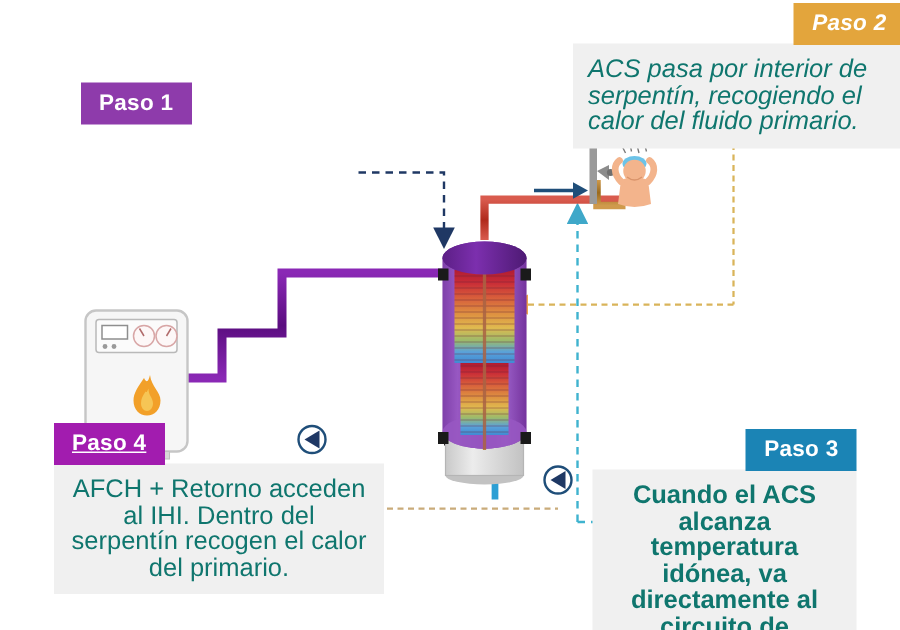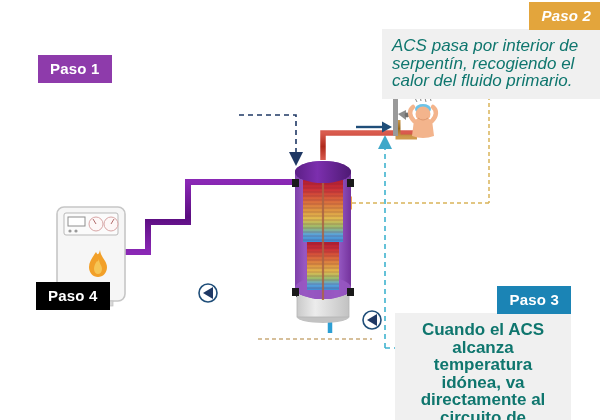--- a/index.html
+++ b/index.html
@@ -31,39 +31,39 @@
     color:#0f766e;
     font-size:17px;
     line-height:17.5px;
     padding:8px 10px 9px 10px;
     text-align:center;
     position:relative;
     z-index:2;
   }
 
   
-  #callout-1{left:38px;top:55px;width:210px;}
+  #callout-1{left:54px;top:55px;width:210px;}
   #callout-1 .tag{margin-left:0;}
   #callout-1 .body{margin-top:-1px;}
 
   #callout-2{left:382px;top:2px;width:221px;font-style:italic;}
   #callout-2 .tagrow{text-align:right;}
   #callout-2 .body{text-align:left;margin-top:-1px;}
 
   #callout-3{left:395px;top:286px;width:176px;}
   #callout-3 .tagrow{text-align:right;}
   #callout-3 .body{margin-top:-1px;font-weight:bold;}
 
   #callout-4{left:36px;top:282px;width:220px;}
   #callout-4 .body{margin-top:-1px;}
 
   .tag-purple{background:#8e3bab;}
   .tag-amber{background:#e3a53c;}
   .tag-blue{background:#1b84b5;}
-  .tag-orange{background:#000000;}
+  .tag-orange{background:#a21caf;text-decoration:underline;}
 </style>
 </head>
 <body>
 
 <div id="stage">
 
   <svg class="layer" viewBox="0 0 600 420">
     <defs>
       <linearGradient id="tankShell" x1="0" y1="0" x2="1" y2="0">
         <stop offset="0%" stop-color="#7b3fa6"></stop>
@@ -316,15 +316,16 @@
     <div class="tagrow">
       <span class="tag tag-blue">Paso 3</span>
     </div>
     <div class="body">Cuando el ACS alcanza temperatura idónea, va directamente al circuito de consumo.</div>
   </div>
 
   <div class="callout" id="callout-4">
     <div class="tagrow">
       <span class="tag tag-orange">Paso 4</span>
     </div>
+    <div class="body">AFCH + Retorno acceden al IHI. Dentro del serpentín recogen el calor del primario.</div>
   </div>
 
 </div>
 
 </body></html>

